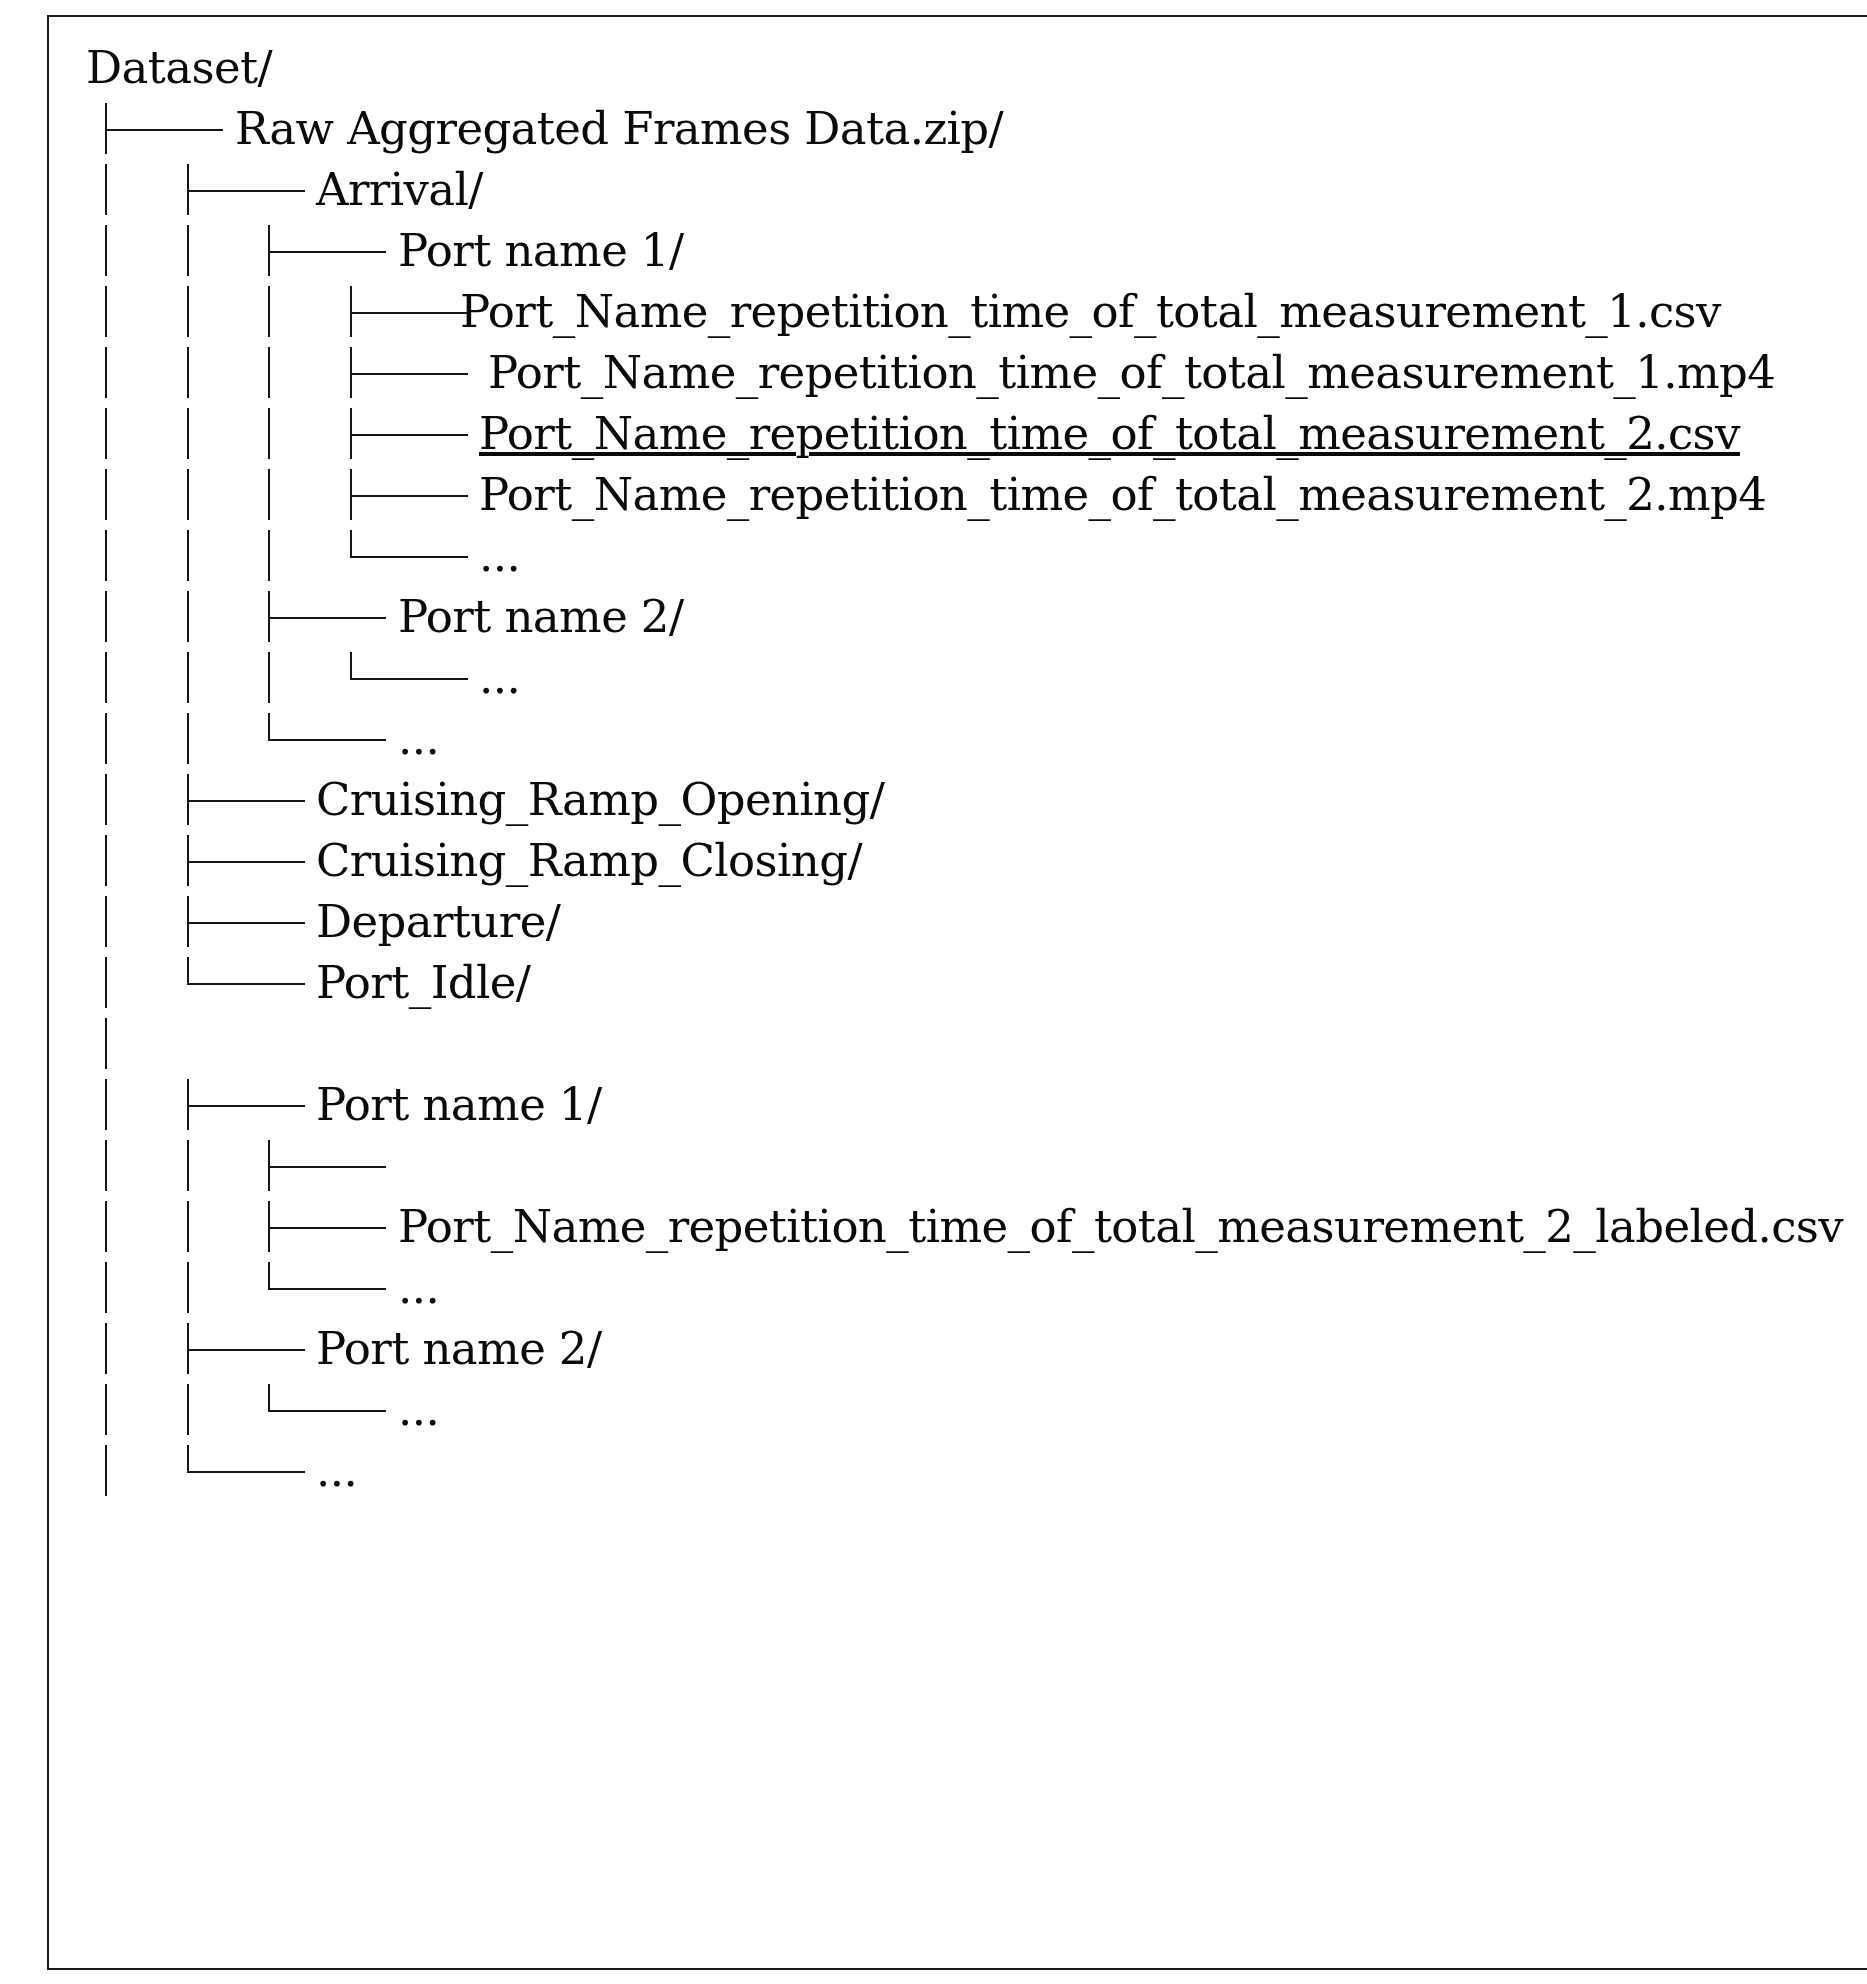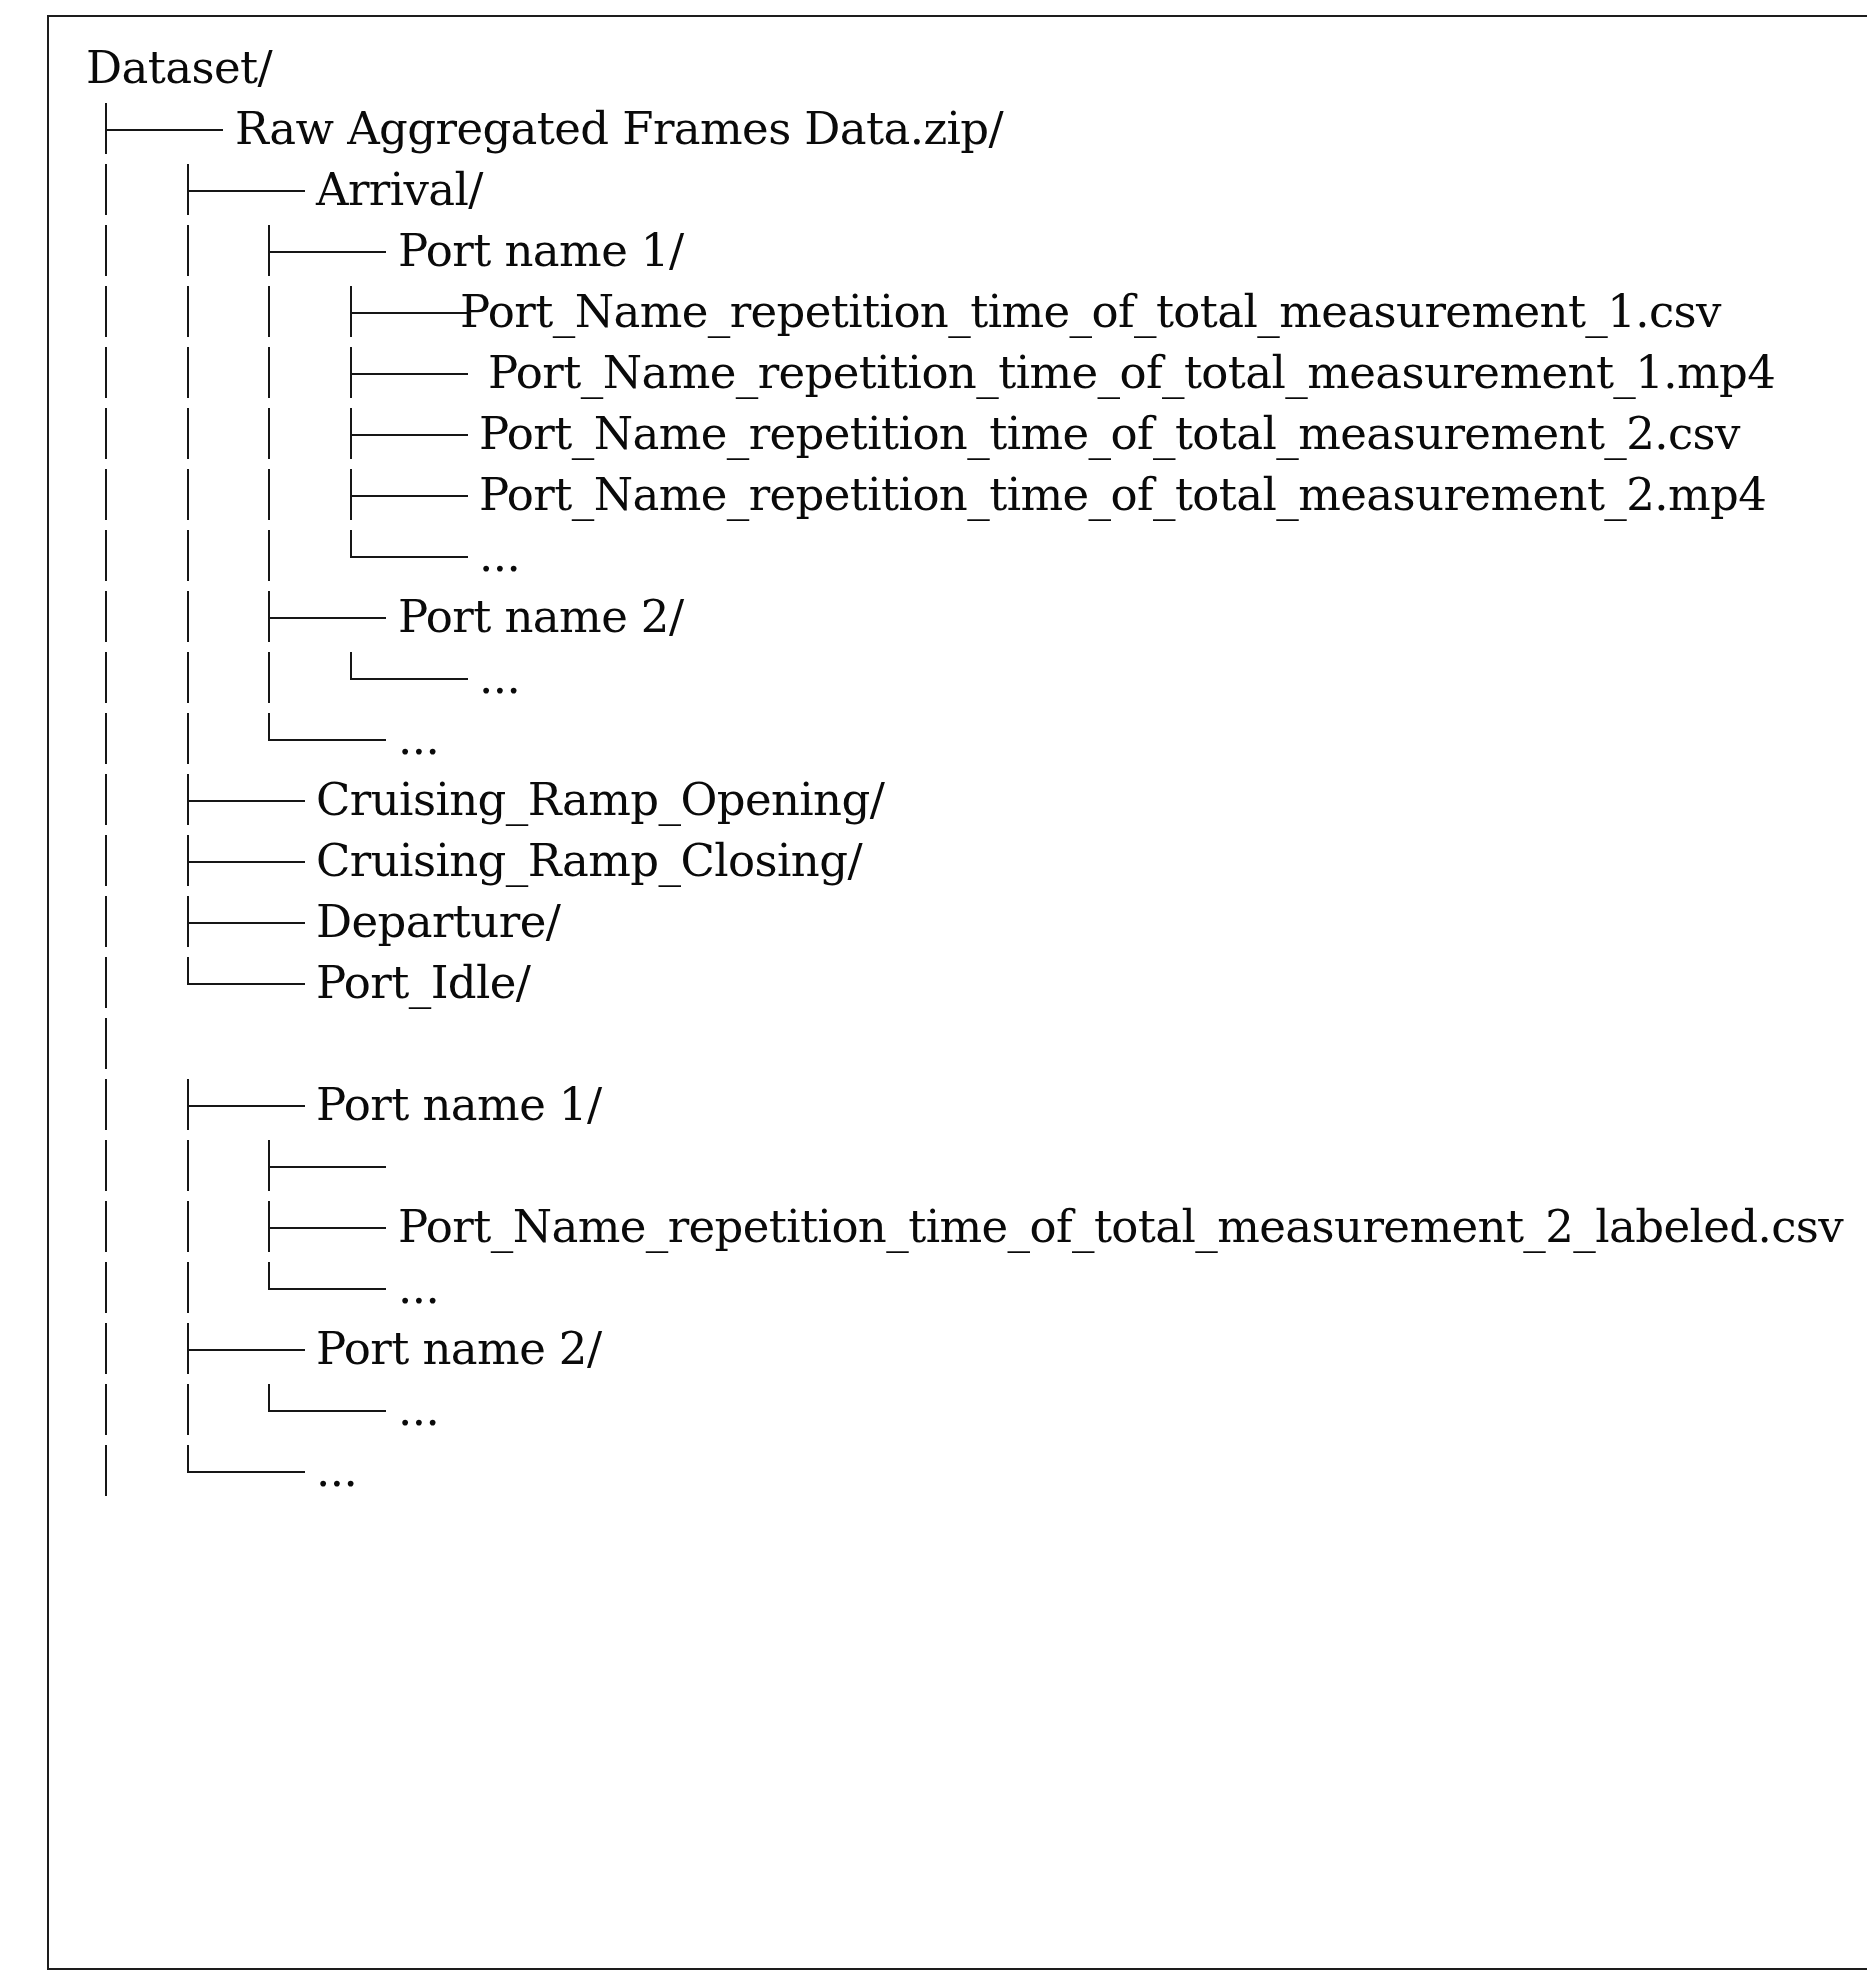--- a/index.html
+++ b/index.html
@@ -101,21 +101,21 @@
         <span class="vline" style="left: 318px; top: 4.5px; height: 51px;"></span>
         <span class="hline" style="left: 318px; top: 31px; width: 118px;"></span>
         <span class="lbl" style="left: 456px;">Port_Name_repetition_time_of_total_measurement_1.mp4</span>
       </div>
       <div class="row">
         <span class="vline" style="left: 73px; top: 4.5px; height: 51px;"></span>
         <span class="vline" style="left: 155px; top: 4.5px; height: 51px;"></span>
         <span class="vline" style="left: 236px; top: 4.5px; height: 51px;"></span>
         <span class="vline" style="left: 318px; top: 4.5px; height: 51px;"></span>
         <span class="hline" style="left: 318px; top: 31px; width: 118px;"></span>
-        <span class="lbl" style="left: 447px;">Port_Name_repetition_time_of_total_measurement_2.csv</span>
+        <span class="lbl" style="left: 447px; text-decoration: underline;">Port_Name_repetition_time_of_total_measurement_2.csv</span>
       </div>
       <div class="row">
         <span class="vline" style="left: 73px; top: 4.5px; height: 51px;"></span>
         <span class="vline" style="left: 155px; top: 4.5px; height: 51px;"></span>
         <span class="vline" style="left: 236px; top: 4.5px; height: 51px;"></span>
         <span class="vline" style="left: 318px; top: 4.5px; height: 51px;"></span>
         <span class="hline" style="left: 318px; top: 31px; width: 118px;"></span>
         <span class="lbl" style="left: 447px;">Port_Name_repetition_time_of_total_measurement_2.mp4</span>
       </div>
       <div class="row">

